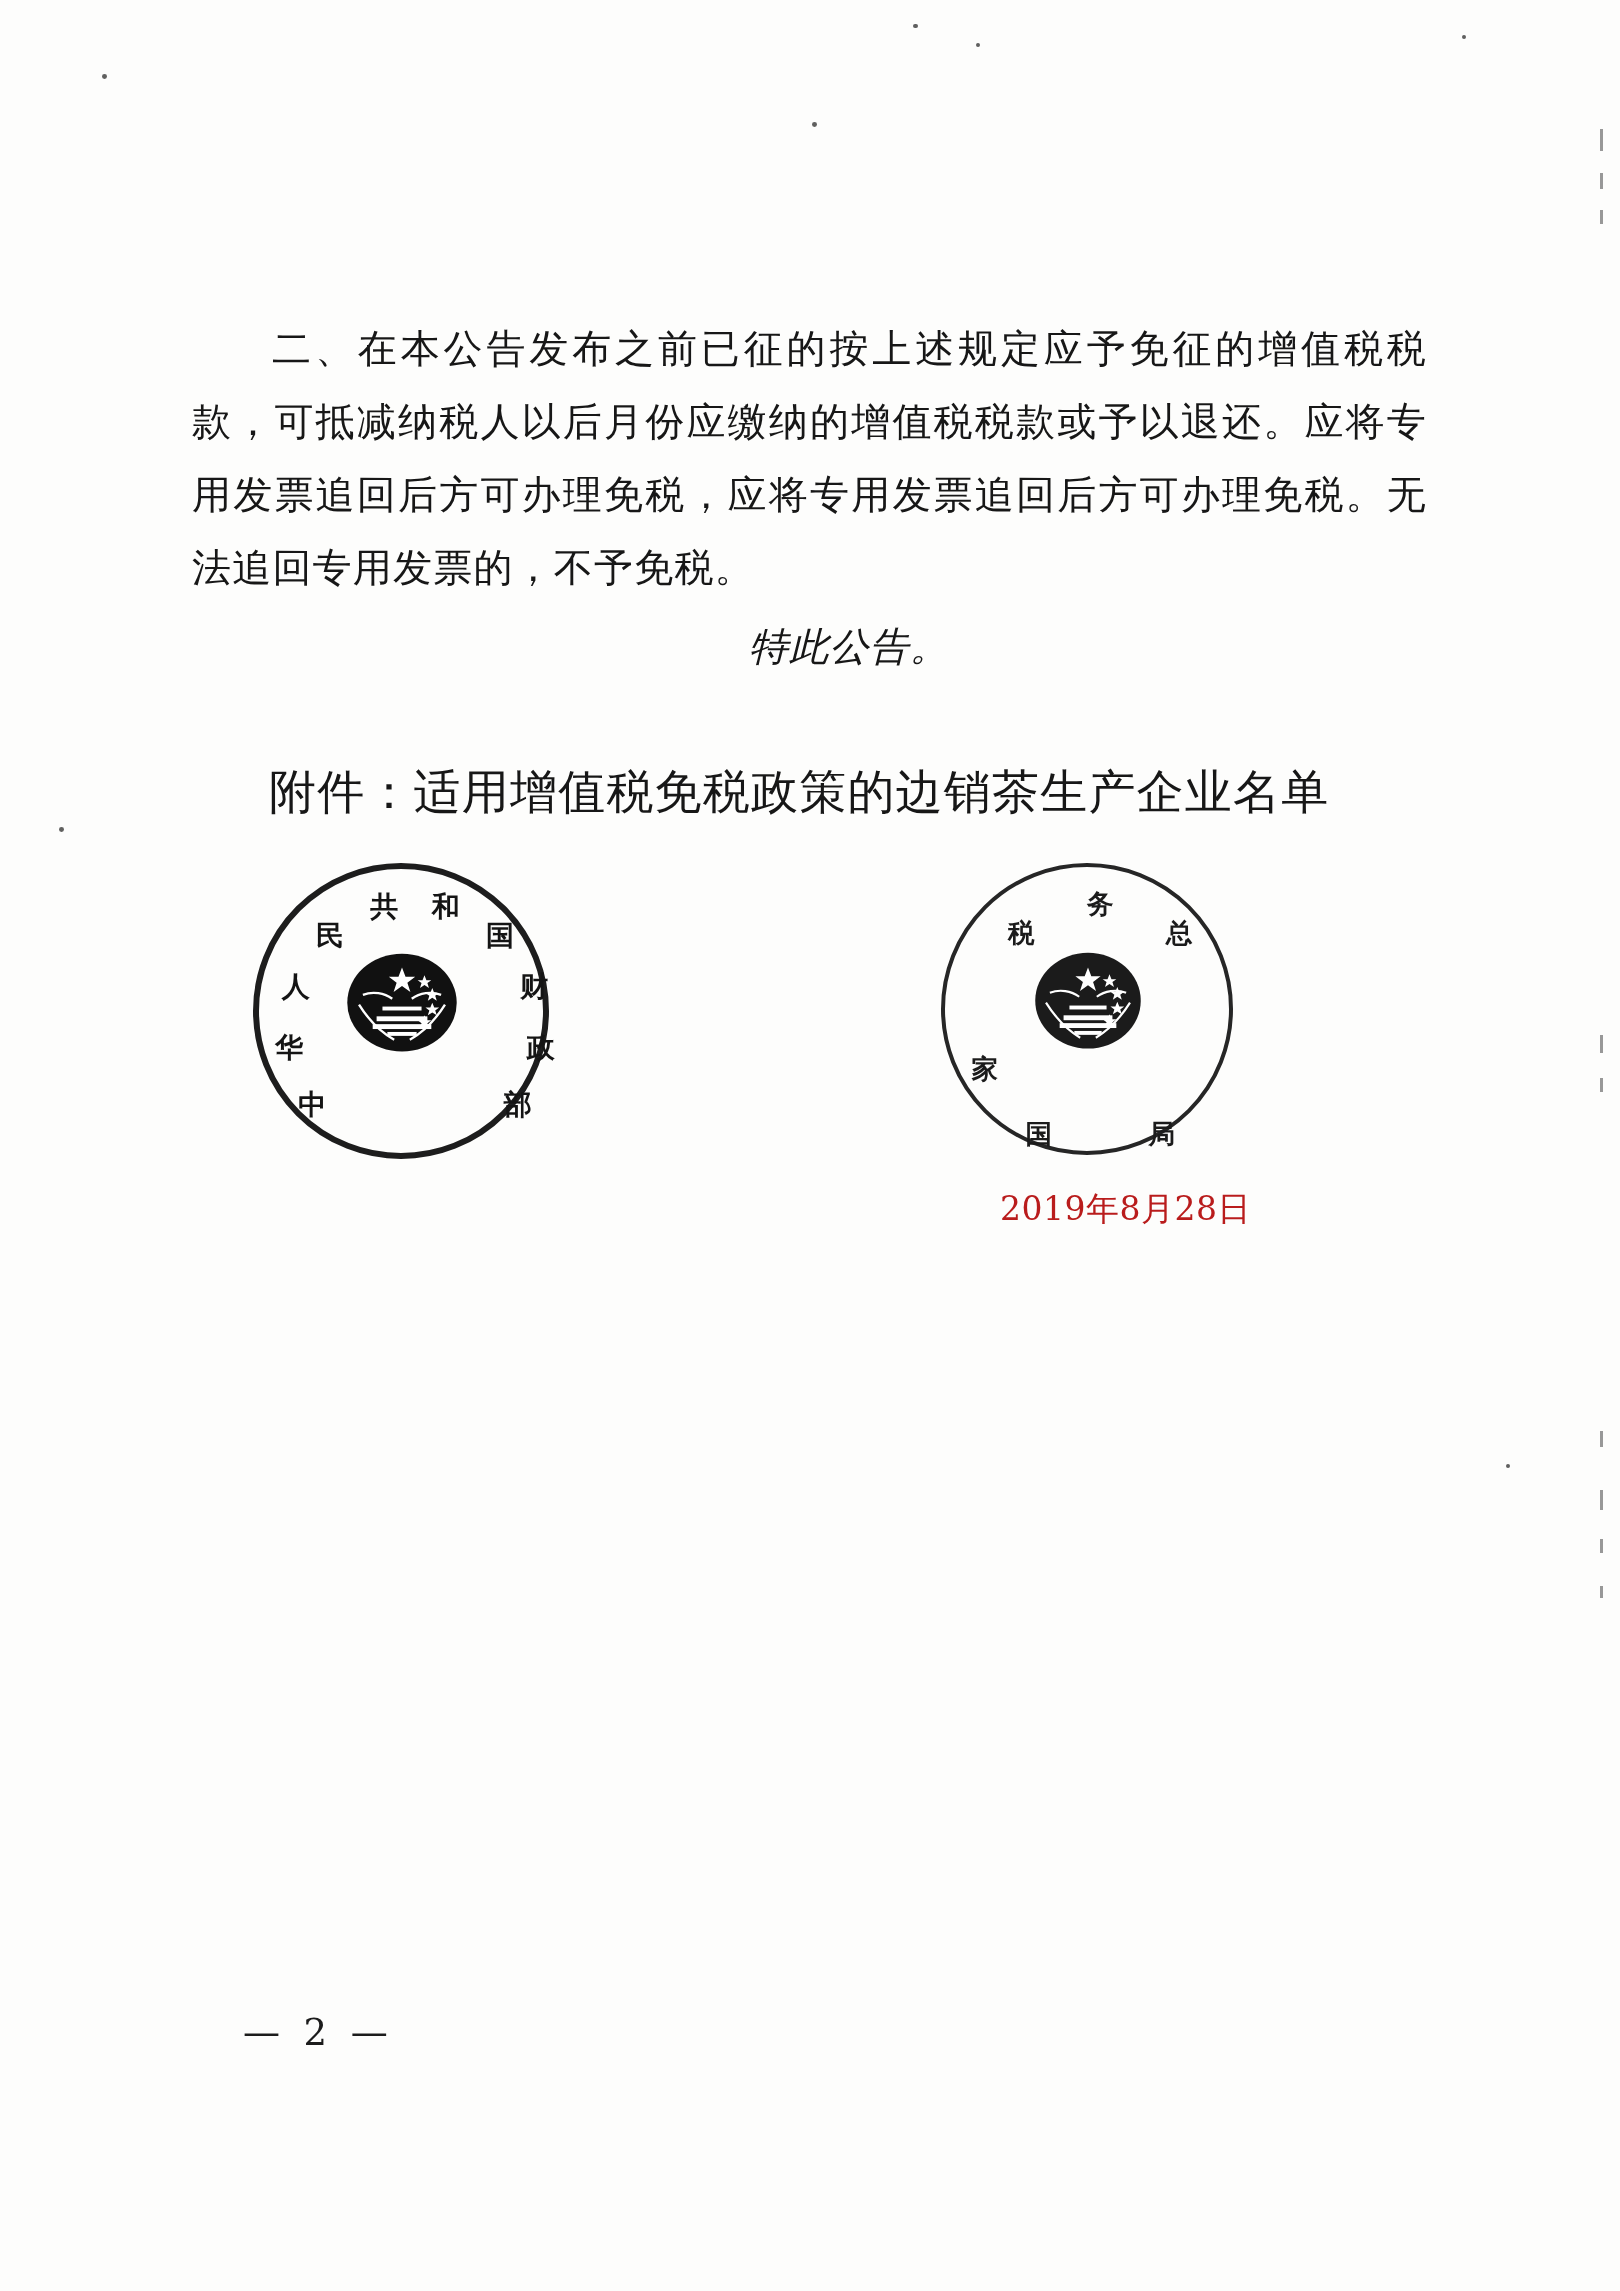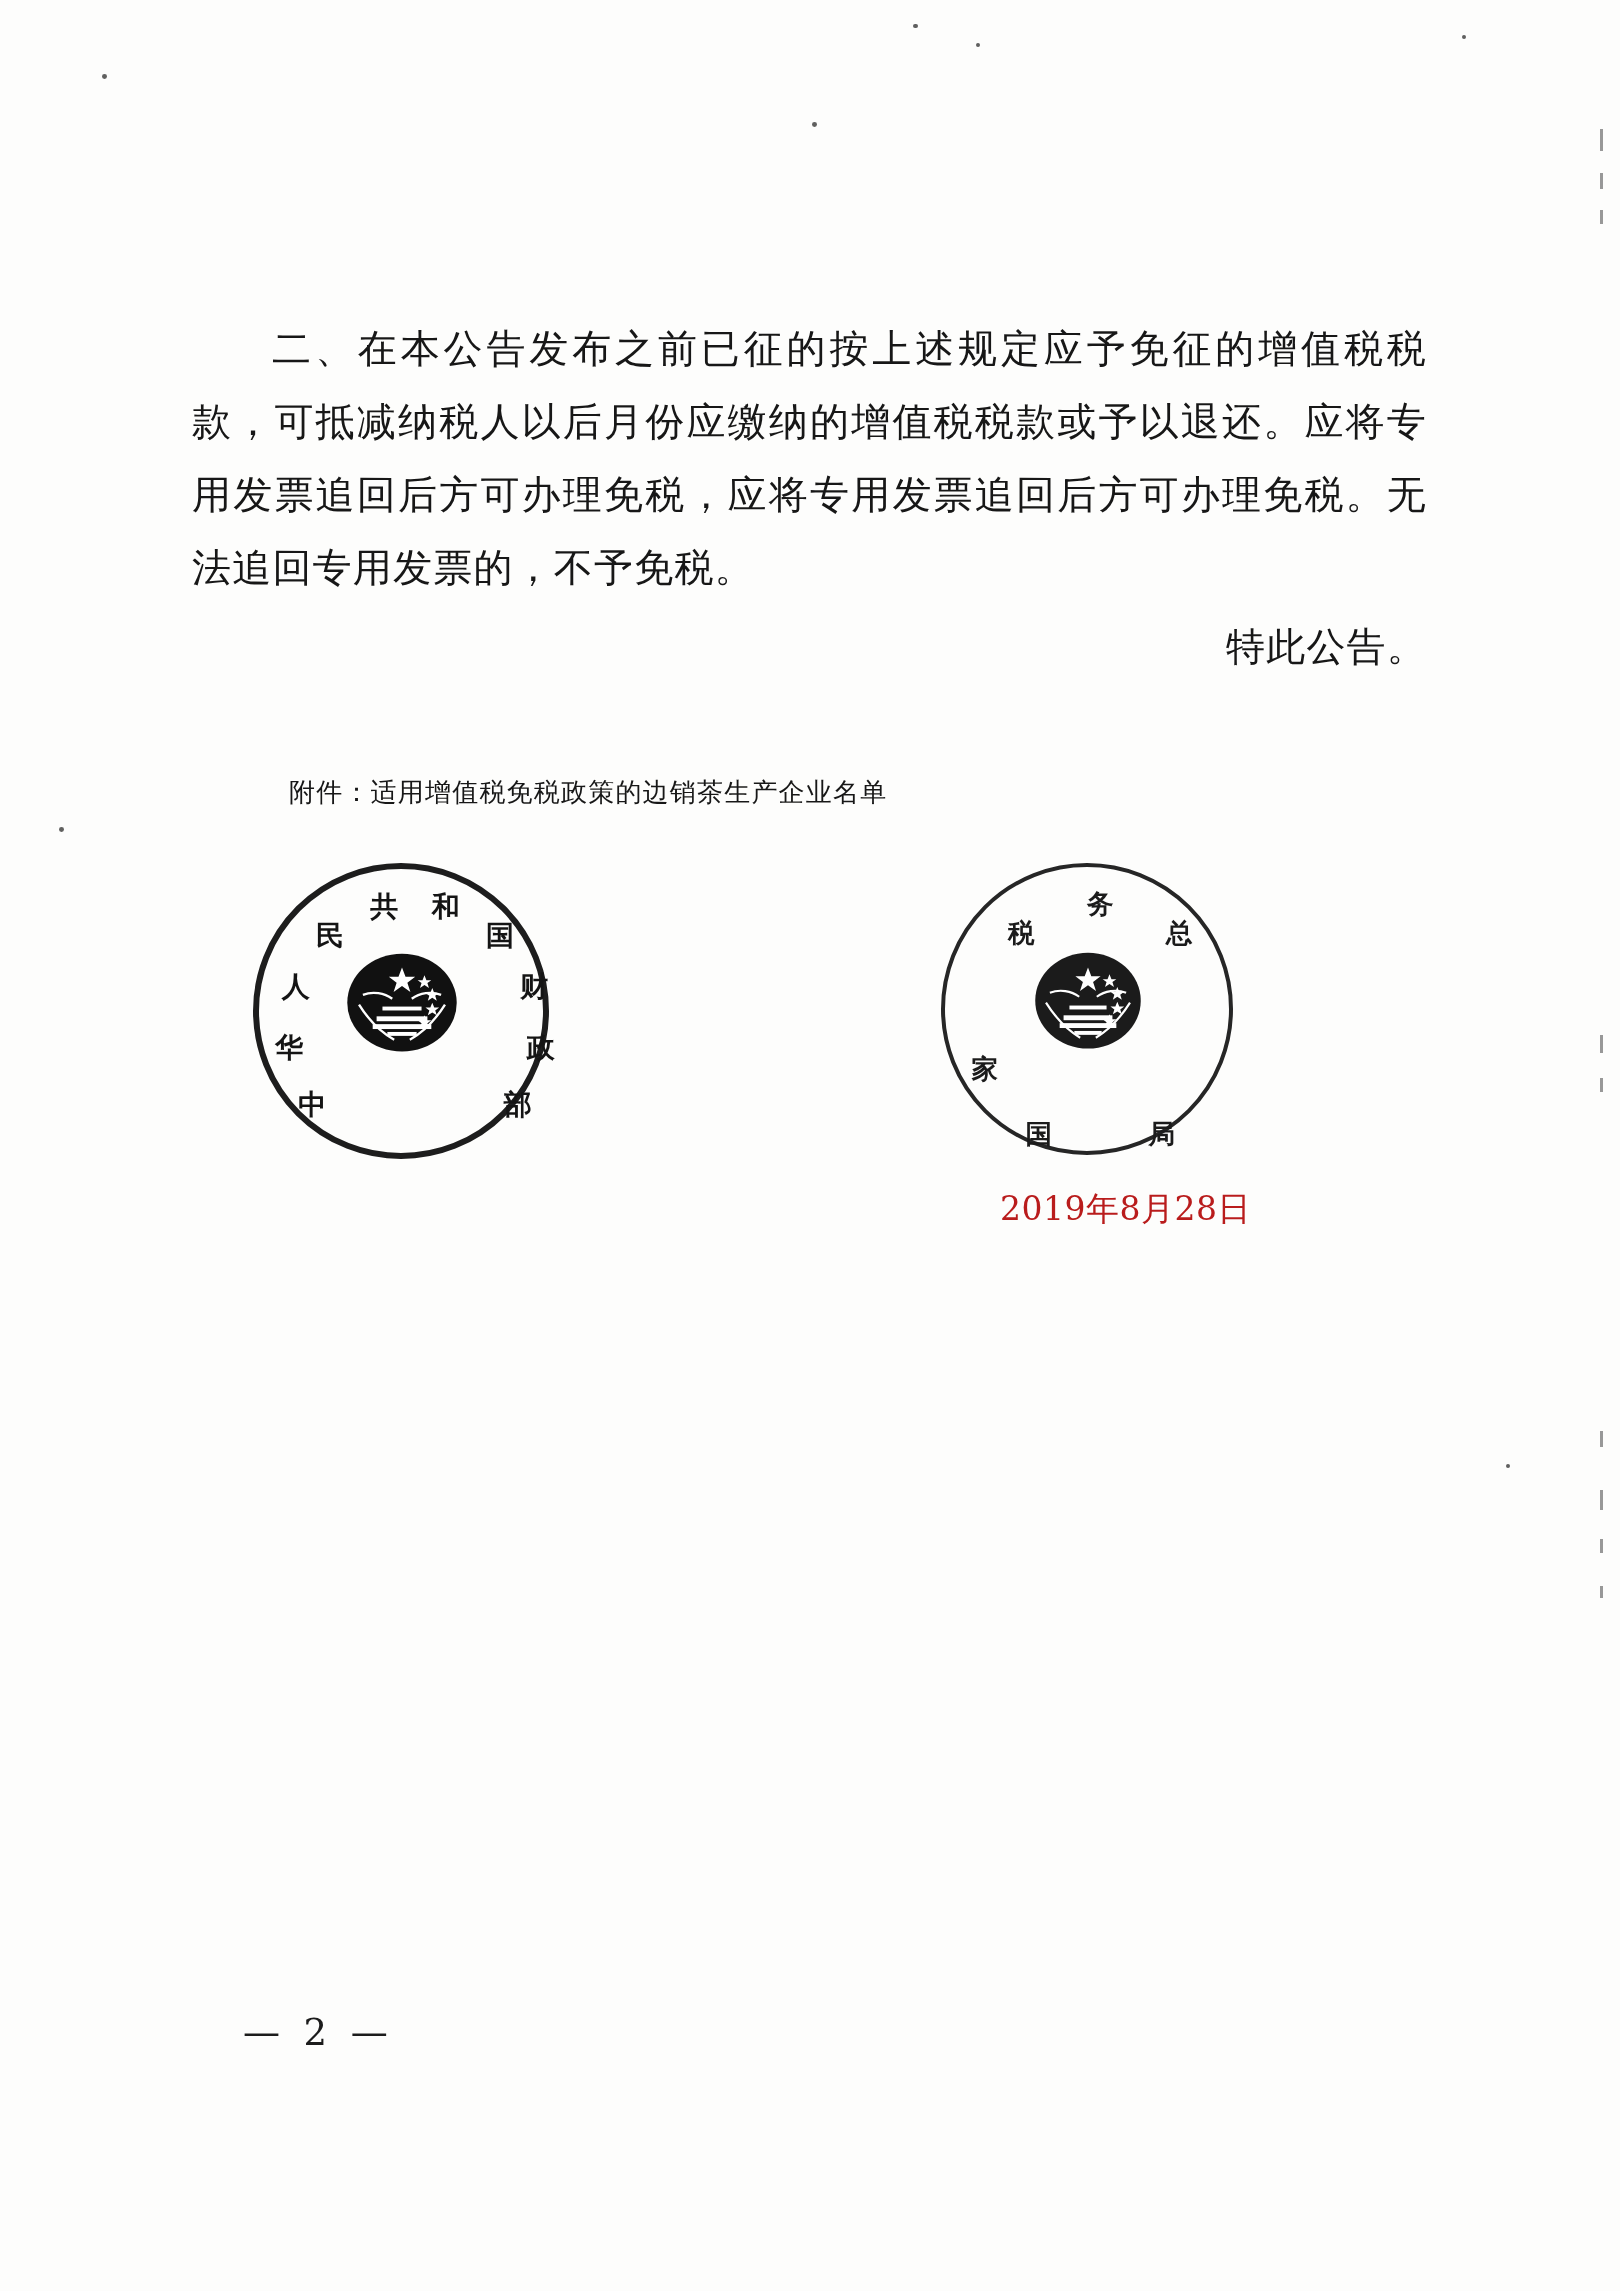--- a/index.html
+++ b/index.html
@@ -41,32 +41,33 @@
     font-family: "DejaVu Serif", "Liberation Serif", serif;
     color: #171717;
   }
   .para {
     margin: 0 0 5.9px 0;
     text-indent: 80px;
     text-align: justify;
     text-justify: inter-ideograph;
   }
   .para.tight {
-    text-align: right;
+    text-align: center;
+    font-style: italic;
   }
   .attach {
     position: absolute;
-    left: 209px;
+    left: 189px;
     top: 763px;
-    font-size: 26px;
+    font-size: 47px;
     line-height: 59px;
     letter-spacing: 1.2px;
     text-indent: 80px;
     width: 1235px;
-    font-family: Liberation Sans, sans-serif;
+    font-family: Liberation Serif, serif;
     color: #171717;
   }
 
   
   .seal {
     position: absolute;
     border-radius: 50%;
   }
   .seal-left {
     left: 253px;

